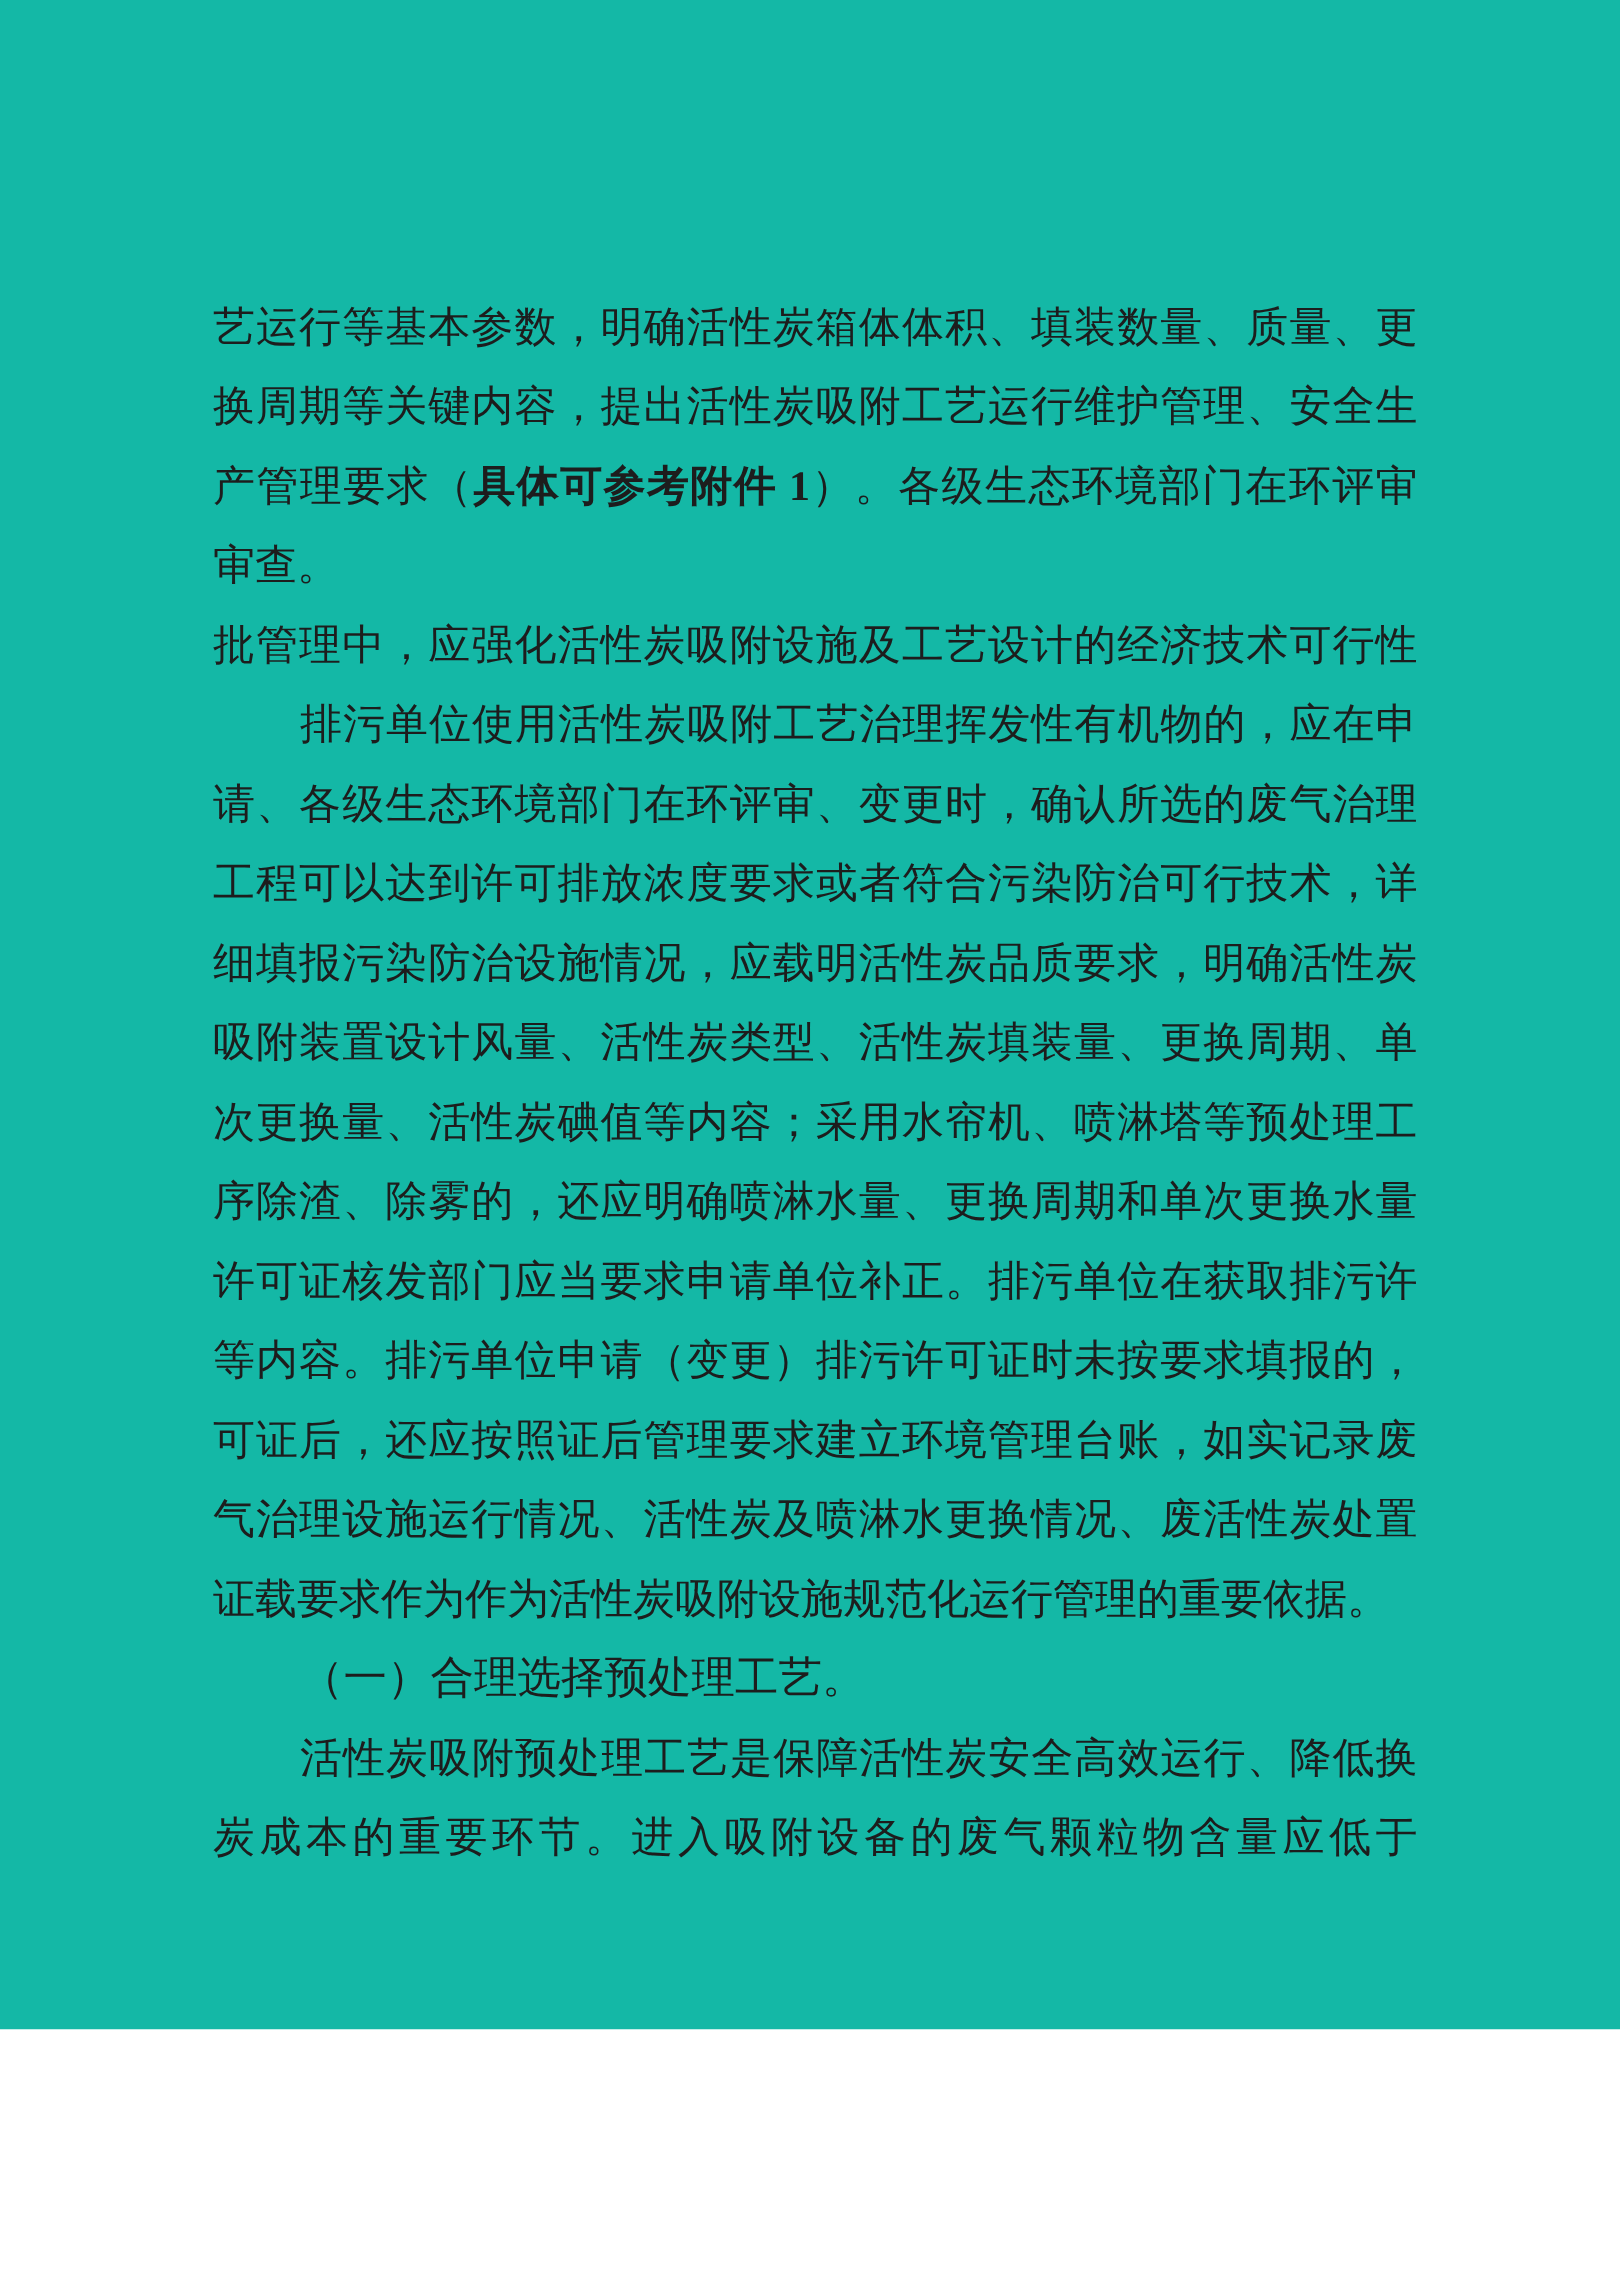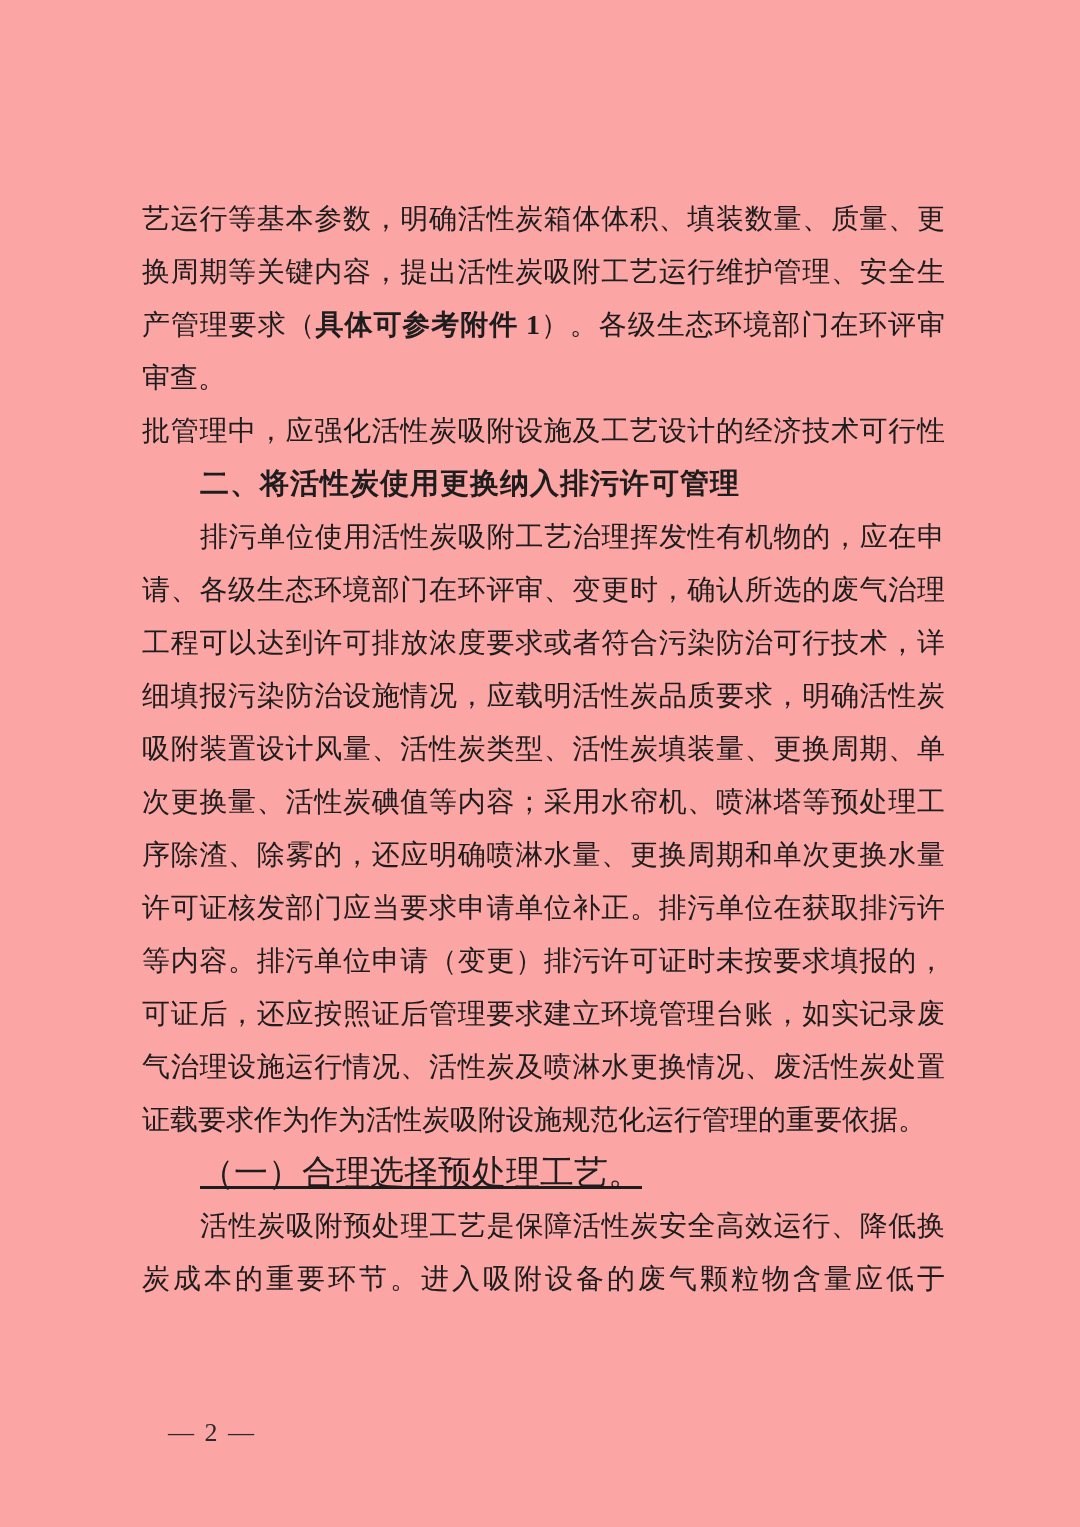--- a/index.html
+++ b/index.html
@@ -3,22 +3,22 @@
 <meta charset="utf-8">
 <style>
   html, body {
     margin: 0;
     padding: 0;
     background: #ffffff;
   }
   .page {
     position: relative;
     width: 1080px;
-    height: 1527px;
-    background: #fca5a5;
+    height: 1353px;
+    background: #14b8a6;
     overflow: hidden;
     font-family: "Liberation Serif", "DejaVu Serif", serif;
     color: #1d1d1d;
   }
   .content {
     position: absolute;
     left: 142px;
     top: 192px;
     width: 803px;
   }
@@ -36,22 +36,21 @@
   .line.indent {
     text-indent: 58px;
   }
   .line.heading {
     font-family: "Liberation Sans", "DejaVu Sans", sans-serif;
     font-weight: 700;
     font-size: 29px;
     letter-spacing: 1px;
   }
   .line.subheading {
-    font-size: 34px;
-    text-decoration: underline;
+    font-size: 29px;
   }
   .bold {
     font-weight: 700;
   }
   .page-number {
     position: absolute;
     left: 168px;
     top: 1412px;
     height: 42px;
     line-height: 42px;
@@ -63,21 +62,20 @@
 </head>
 <body>
 
 <div class="page">
   <main class="content">
       <div class="line body"><span>艺运行等基本参数，明确活性炭箱体体积、填装数量、质量、更</span></div>
       <div class="line body"><span>换周期等关键内容，提出活性炭吸附工艺运行维护管理、安全生</span></div>
       <div class="line body"><span>产管理要求（</span><span class="bold">具体可参考附件 1</span><span>）。各级生态环境部门在环评审</span></div>
       <div class="line body end"><span>审查。</span></div>
       <div class="line body"><span>批管理中，应强化活性炭吸附设施及工艺设计的经济技术可行性</span></div>
-      <div class="line heading indent end"><span>二、将活性炭使用更换纳入排污许可管理</span></div>
       <div class="line body indent"><span>排污单位使用活性炭吸附工艺治理挥发性有机物的，应在申</span></div>
       <div class="line body"><span>请、各级生态环境部门在环评审、变更时，确认所选的废气治理</span></div>
       <div class="line body"><span>工程可以达到许可排放浓度要求或者符合污染防治可行技术，详</span></div>
       <div class="line body"><span>细填报污染防治设施情况，应载明活性炭品质要求，明确活性炭</span></div>
       <div class="line body"><span>吸附装置设计风量、活性炭类型、活性炭填装量、更换周期、单</span></div>
       <div class="line body"><span>次更换量、活性炭碘值等内容；采用水帘机、喷淋塔等预处理工</span></div>
       <div class="line body"><span>序除渣、除雾的，还应明确喷淋水量、更换周期和单次更换水量</span></div>
       <div class="line body"><span>许可证核发部门应当要求申请单位补正。排污单位在获取排污许</span></div>
       <div class="line body"><span>等内容。排污单位申请（变更）排污许可证时未按要求填报的，</span></div>
       <div class="line body"><span>可证后，还应按照证后管理要求建立环境管理台账，如实记录废</span></div>

